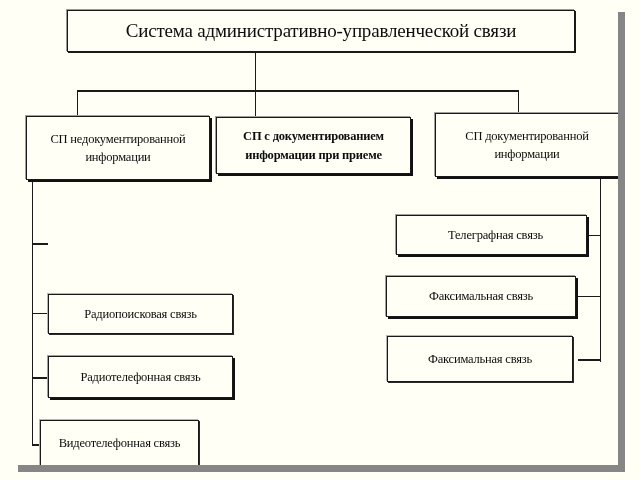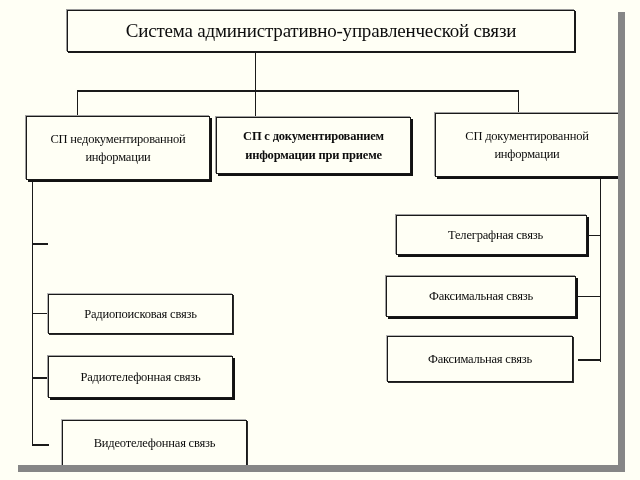--- a/index.html
+++ b/index.html
@@ -133,21 +133,21 @@
 
 
   <div class="node leaf-node shadow-light" style="left:48px; top:294px; width:185px; height:40px;">
     <span class="label">Радиопоисковая связь</span>
   </div>
 
   <div class="node leaf-node shadow-heavy" style="left:48px; top:356px; width:185px; height:42px;font-family:Liberation Serif, serif;">
     <span class="label">Радиотелефонная связь</span>
   </div>
 
-  <div class="node leaf-node shadow-light" style="left:62px; top:420px; width:185px; height:46px;">
+  <div class="node leaf-node shadow-light" style="left:40px; top:420px; width:159px; height:46px;">
     <span class="label">Видеотелефонная связь</span>
   </div>
 
   <div class="conn thin v" style="left:600px; top:177px; width:1px; height:185px;"></div>
 
   <div class="conn thin h" style="left:573px; top:235px; width:28px; height:1px;"></div>
   <div class="conn thin h" style="left:576px; top:296px; width:25px; height:1px;"></div>
   <div class="conn h" style="left:578px; top:359px; width:23px; height:2px;"></div>
 
   <div class="node leaf-node shadow-heavy" style="left:396px; top:215px; width:191px; height:40px;padding-left:8px;">

